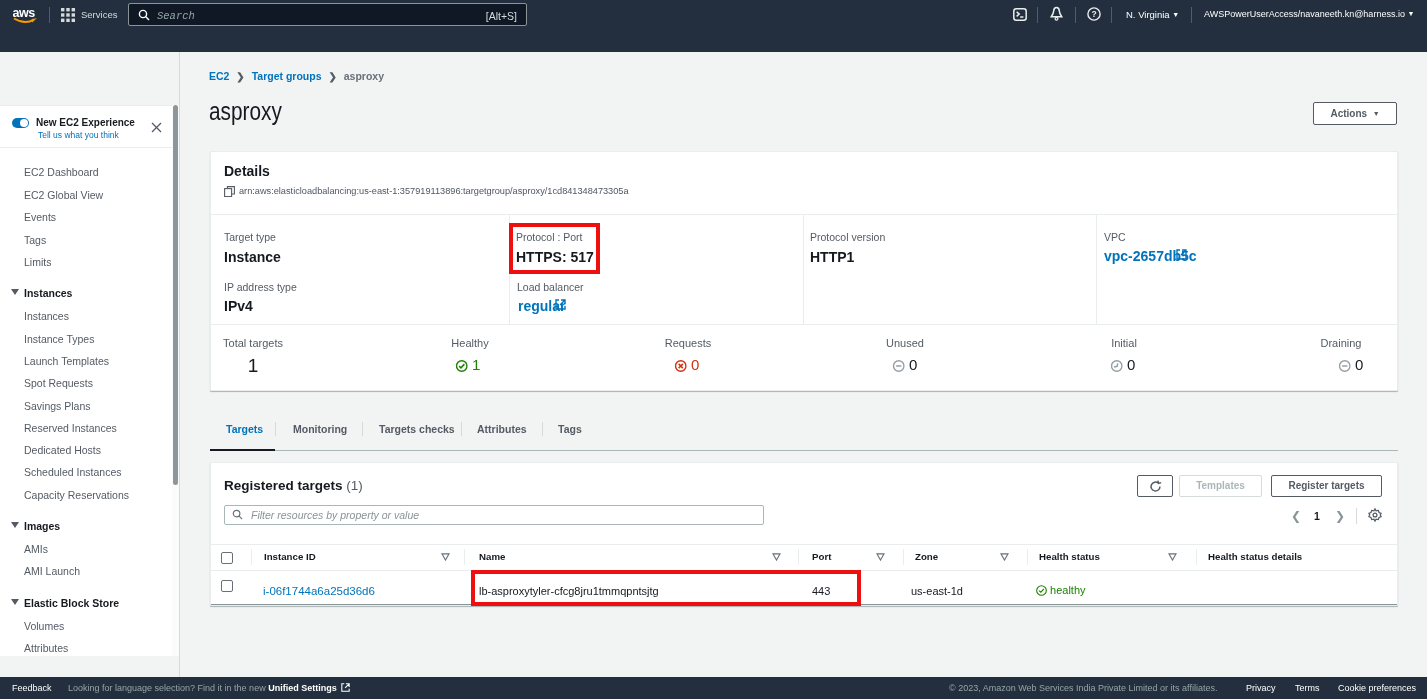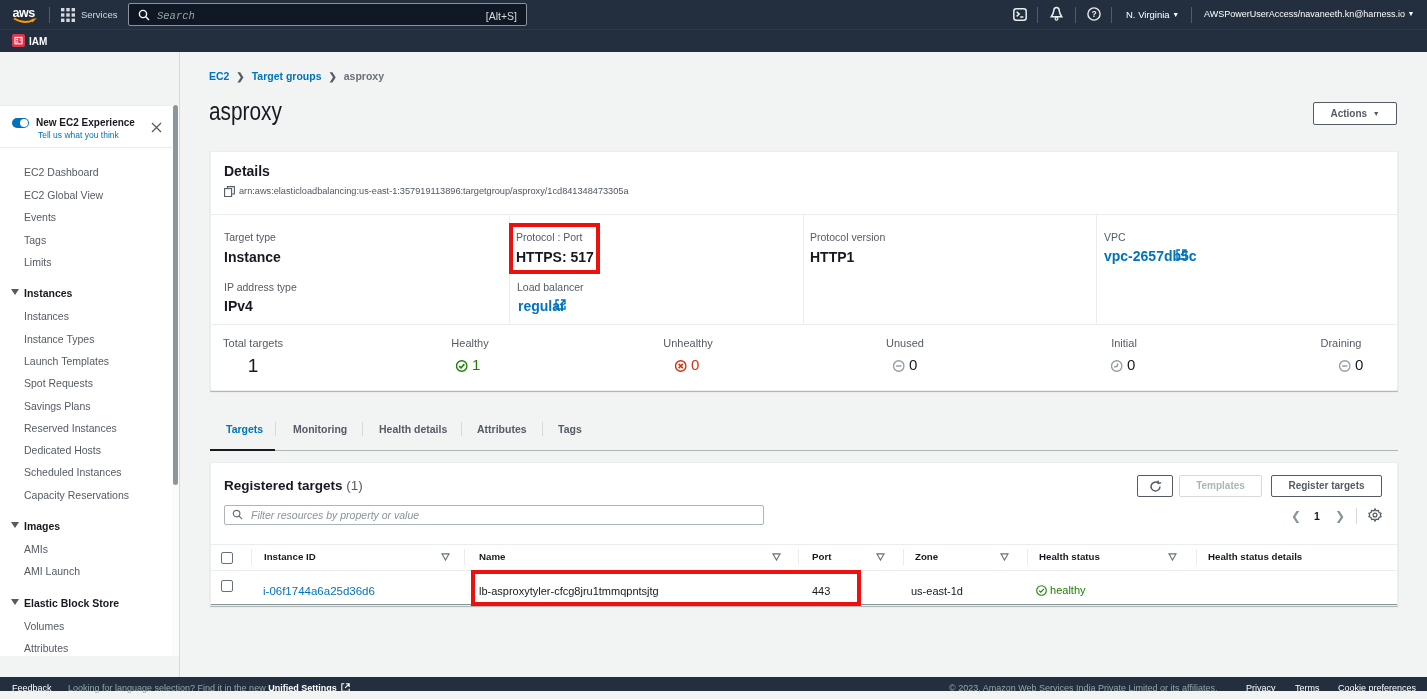--- a/index.html
+++ b/index.html
@@ -11,21 +11,21 @@
 #topnav { position:absolute; left:0; top:0; width:1427px; height:52px; background:#232f3e; }
 #navrow1 { position:absolute; left:0; top:0; width:1427px; height:29px; }
 #navrow2 { position:absolute; left:0; top:29px; width:1427px; height:23px; border-top:1px solid #2d3a49; }
 .navsep { position:absolute; top:7px; width:1px; height:16px; background:#545b64; }
 .navtxt { color:#d5dbdb; font-size:9.5px; }
 #searchbox { position:absolute; left:128px; top:3px; width:399px; height:23px; background:#101826; border:1px solid #879596; border-radius:2px; }
 #searchbox .ph { position:absolute; left:28px; top:6px; font-size:10.5px; font-style:italic; color:#95a5a6;font-family:Liberation Mono, monospace; }
 #searchbox .alt { position:absolute; right:9px; top:6px; font-size:10.5px; color:#d5dbdb; }
 
 
-#footer { position:absolute; left:0; top:677px; width:1427px; height:14px; background:#232f3e; color:#fff; font-size:9px; }
+#footer { position:absolute; left:0; top:677px; width:1427px; height:22px; background:#232f3e; color:#fff; font-size:9px; }
 
 
 #sidebar { position:absolute; left:0; top:105px; width:172px; height:551px; background:#fff; border-top:1px solid #eaeded; }
 #sidetrack { position:absolute; left:172px; top:105px; width:7px; height:551px; background:#fbfbfb; }
 #sidethumb { position:absolute; left:173px; top:105px; width:5px; height:380px; background:#8d969c; border-radius:3px; }
 #sideborder { position:absolute; left:179px; top:52px; width:1px; height:625px; background:#d5dbdb; }
 .sideitem { position:absolute; left:24px; color:#545b64; font-size:10.5px; white-space:nowrap; }
 .sidehead { position:absolute; left:24px; color:#16191f; font-size:10.5px; font-weight:bold; white-space:nowrap; }
 .sidetri { position:absolute; left:11px; width:0; height:0; border-left:4.5px solid transparent; border-right:4.5px solid transparent; border-top:6px solid #545b64; }
 
@@ -95,31 +95,20 @@
     <div class="navsep" style="left:1075px"></div>
 
     <svg class="abs" style="left:1087px;top:7px" width="14" height="14" viewBox="0 0 14 14">
       <circle cx="7" cy="7" r="6.1" fill="none" stroke="#eaeded" stroke-width="1.4"></circle>
       <text x="7" y="10" text-anchor="middle" font-size="8.5" font-weight="bold" fill="#eaeded" font-family="Liberation Sans">?</text>
     </svg>
     <div class="navsep" style="left:1111px"></div>
     <div class="navtxt abs" style="left:1126px;top:9px;color:#fff">N. Virginia <span style="font-size:7px;position:relative;top:-1px">▼</span></div>
     <div class="navsep" style="left:1191px"></div>
     <div class="navtxt abs" style="left:1204px;top:9px;color:#fff;font-size:9px">AWSPowerUserAccess/navaneeth.kn@harness.io <span style="font-size:7px;position:relative;top:-1px">▼</span></div>
-  </div>
-  <div id="navrow2">
-    <svg class="abs" style="left:12px;top:4px" width="13" height="13" viewBox="0 0 13 13">
-      <rect x="0" y="0" width="13" height="13" rx="2" fill="#dd344c"></rect>
-      <rect x="3" y="3.4" width="7" height="6.4" fill="none" stroke="#fff" stroke-width="1.1"></rect>
-      <circle cx="5.2" cy="5.6" r="1" fill="#fff"></circle>
-      <line x1="4" y1="8" x2="6.4" y2="8" stroke="#fff" stroke-width="0.9"></line>
-      <line x1="7.8" y1="5" x2="8.8" y2="5" stroke="#fff" stroke-width="0.9"></line>
-      <line x1="7.8" y1="6.6" x2="8.8" y2="6.6" stroke="#fff" stroke-width="0.9"></line>
-    </svg>
-    <div class="abs" style="left:29px;top:6px;font-size:10px;font-weight:bold;color:#fff">IAM</div>
   </div>
 </div>
 
 <div id="sidebar"></div>
 <div id="sidetrack"></div>
 <div id="sidethumb"></div>
 <div id="sideborder"></div>
 
 <div class="abs" style="left:12px;top:118px;width:17px;height:10px;background:#0073bb;border-radius:5px">
   <div class="abs" style="left:8px;top:1px;width:8px;height:8px;background:#fff;border-radius:4px"></div>
@@ -211,21 +200,21 @@
 <div class="statlbl" style="left:253px;top:337px">Total targets</div>
 <div class="statval" style="left:253px;top:355px;font-size:19px">1</div>
 <div class="statlbl" style="left:470px;top:337px">Healthy</div>
 <div class="statval" style="left:468px;top:356px;color:#1d8102">
   <svg width="12" height="12" viewBox="0 0 16 16" style="vertical-align:-1.5px">
       <circle cx="8" cy="8" r="7" fill="none" stroke="#1d8102" stroke-width="2"></circle>
       <path d="M4.5 8.2 L7 10.5 L11.5 5.5" fill="none" stroke="#1d8102" stroke-width="2"></path>
     </svg>
   <span style="font-size:15px">1</span>
 </div>
-<div class="statlbl" style="left:688px;top:337px">Unhealthy</div>
+<div class="statlbl" style="left:688px;top:337px">Requests</div>
 <div class="statval" style="left:687px;top:356px;color:#d13212">
   <svg width="12" height="12" viewBox="0 0 16 16" style="vertical-align:-1.5px">
       <circle cx="8" cy="8" r="7" fill="none" stroke="#d13212" stroke-width="2"></circle>
       <path d="M5.2 5.2 L10.8 10.8 M10.8 5.2 L5.2 10.8" fill="none" stroke="#d13212" stroke-width="2"></path>
     </svg>
   <span style="font-size:15px">0</span>
 </div>
 <div class="statlbl" style="left:905px;top:337px">Unused</div>
 <div class="statval" style="left:905px;top:356px">
   <svg width="12" height="12" viewBox="0 0 16 16" style="vertical-align:-1.5px">
@@ -250,21 +239,21 @@
     </svg>
   <span style="font-size:15px">0</span>
 </div>
 
 <div class="hline" style="left:210px;top:450px;width:1188px;background:#aab7b8"></div>
 <div class="abs" style="left:210px;top:449px;width:65px;height:2px;background:#16191f"></div>
 <div class="tab" style="left:226px;top:423px;color:#0073bb">Targets</div>
 <div class="tabsep" style="left:275px;top:422px"></div>
 <div class="tab" style="left:293px;top:423px">Monitoring</div>
 <div class="tabsep" style="left:362px;top:422px"></div>
-<div class="tab" style="left:379px;top:423px">Health details</div>
+<div class="tab" style="left:379px;top:423px">Targets checks</div>
 <div class="tabsep" style="left:461px;top:422px"></div>
 <div class="tab" style="left:477px;top:423px">Attributes</div>
 <div class="tabsep" style="left:542px;top:422px"></div>
 <div class="tab" style="left:558px;top:423px">Tags</div>
 
 <div class="card" style="left:210px;top:462px;width:1188px;height:144px"></div>
 <div class="abs" style="left:224px;top:478px;font-size:13.5px;color:#16191f"><b>Registered targets</b> <span style="color:#545b64">(1)</span></div>
 
 <div class="btn" style="left:1137px;top:475px;width:36px;height:22px">
   <svg style="margin-top:4px" width="13" height="13" viewBox="0 0 16 16">

